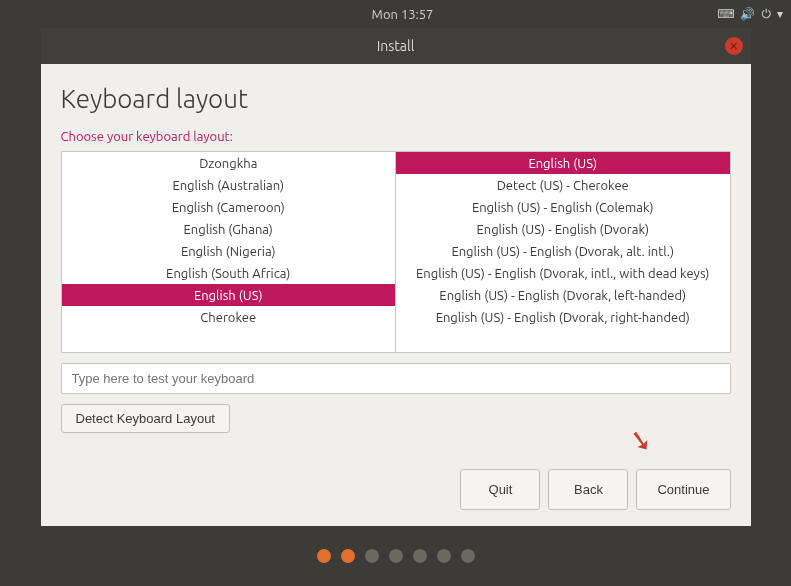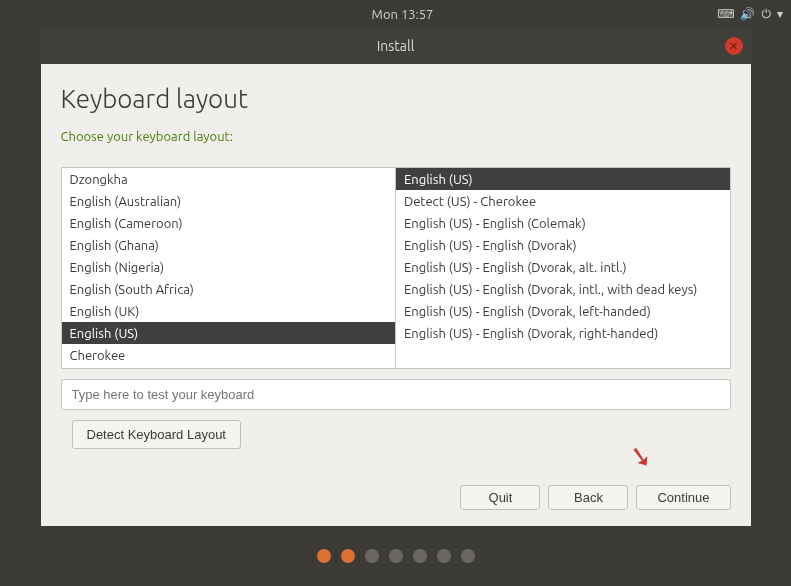--- a/index.html
+++ b/index.html
@@ -93,22 +93,22 @@
 
     .page-title {
       font-size: 26px;
       font-weight: 300;
       color: #3c3b37;
       margin-bottom: 16px;
     }
 
     .choose-label {
       font-size: 13px;
-      color: #4d7c0f;
-      margin-bottom: 24px;
+      color: #be185d;
+      margin-bottom: 8px;
     }
 
     
     .lists-row {
       display: flex;
       gap: 0;
       flex: 1;
       min-height: 0;
     }
 
@@ -121,23 +121,24 @@
     }
     .list-panel:first-child {
       border-right: none;
     }
 
     .list-item {
       padding: 4px 8px;
       cursor: pointer;
       color: #3c3b37;
       white-space: nowrap;
+      text-align: center;
     }
     .list-item.selected {
-      background: #404040;
+      background: #be185d;
       color: #fff;
     }
 
     
     .test-input-row {
       margin-top: 10px;
       border-radius: 9px;
     }
     .test-input {
       width: 100%;
@@ -149,21 +150,20 @@
       outline: none;
       border-radius: 2px;
     }
 
     
     .detect-row {
       margin-top: 10px;
       display: flex;
       align-items: center;
       position: relative;
-      margin-left: 11px;
     }
     .detect-btn {
       background: #f5f4f0;
       border: 1px solid #c0bfba;
       border-radius: 3px;
       padding: 6px 14px;
       font-size: 13px;
       color: #3c3b37;
       cursor: pointer;
     }
@@ -184,21 +184,21 @@
       justify-content: flex-end;
       gap: 8px;
       margin-top: 36px;
       padding-bottom: 4px;
     }
 
     .nav-btn {
       background: #f5f4f0;
       border: 1px solid #c0bfba;
       border-radius: 3px;
-      padding: 4px 20px;
+      padding: 12px 20px;
       font-size: 13px;
       color: #3c3b37;
       cursor: pointer;
       min-width: 80px;
     }
     .nav-btn.continue {
       background: #f5f4f0;
     }
 
     
@@ -253,21 +253,20 @@
     <div class="choose-label">Choose your keyboard layout:</div>
 
     <div class="lists-row">
       <div class="list-panel" id="left-list">
           <div class="list-item">Dzongkha</div>
           <div class="list-item">English (Australian)</div>
           <div class="list-item">English (Cameroon)</div>
           <div class="list-item">English (Ghana)</div>
           <div class="list-item">English (Nigeria)</div>
           <div class="list-item">English (South Africa)</div>
-          <div class="list-item">English (UK)</div>
           <div class="list-item selected">English (US)</div>
           <div class="list-item">Cherokee</div>
         </div>
       <div class="list-panel" id="right-list">
           <div class="list-item selected">English (US)</div>
           <div class="list-item">Detect (US) - Cherokee</div>
           <div class="list-item">English (US) - English (Colemak)</div>
           <div class="list-item">English (US) - English (Dvorak)</div>
           <div class="list-item">English (US) - English (Dvorak, alt. intl.)</div>
           <div class="list-item">English (US) - English (Dvorak, intl., with dead keys)</div>

